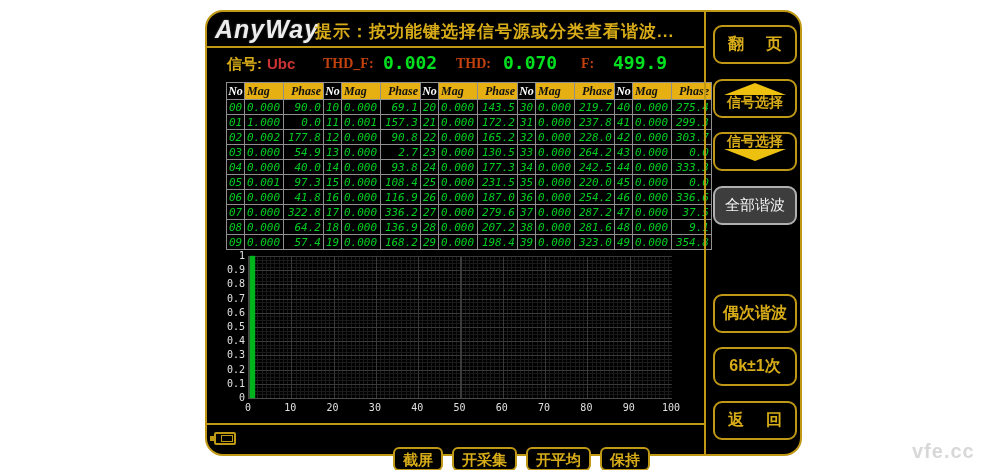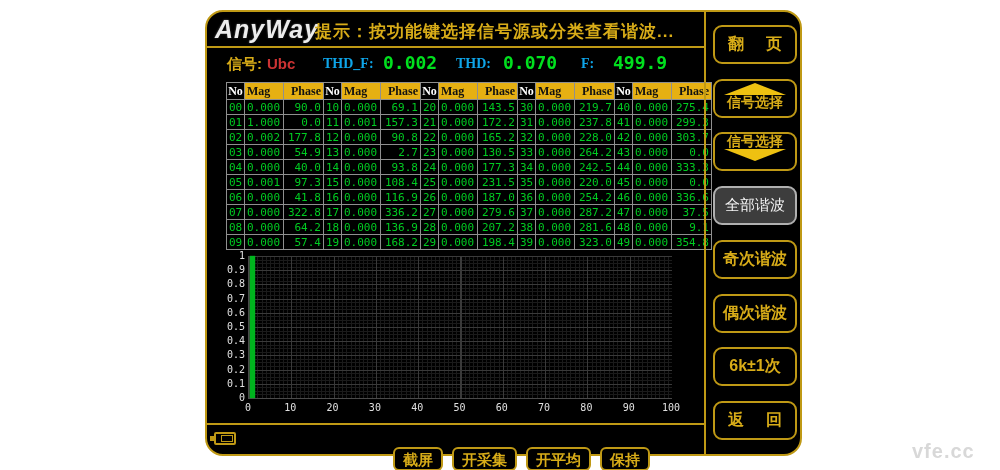--- a/index.html
+++ b/index.html
@@ -10,25 +10,25 @@
           background:#000;border:2px solid #bf9915;border-radius:18px;}
   .abs{position:absolute;}
   .accent-line{background:#bf9915;}
   
   #logo{left:8px;top:3px;font-size:25px;font-weight:bold;font-style:italic;color:#ececec;
         text-shadow:1px 1px 2px #000,0 0 2px #777;letter-spacing:1px;}
   #tip{left:108px;top:8px;font-size:17px;font-weight:bold;color:#d8ac18;letter-spacing:1px;}
   #header-line{left:0;top:34px;width:499px;height:2px;}
   
   .sig-label{font-size:15px;font-weight:bold;color:#d8ac18;top:43px;}
-  .meas-label{font-size:14px;font-weight:bold;color:#0ea5e9;top:44px;font-family:"Liberation Serif",serif;}
+  .meas-label{font-size:14px;font-weight:bold;color:#c2410c;top:44px;font-family:"Liberation Serif",serif;}
   .meas-value{font-size:18px;font-weight:bold;color:#00e01e;top:40px;font-family:"DejaVu Sans Mono",monospace;}
   #signal-value{left:60px;top:43px;font-size:15px;font-weight:bold;color:#cc3333;}
   
-  #harm-table{left:19px;top:70px;border-collapse:collapse;table-layout:fixed;}
+  #harm-table{left:19px;top:70px;border-collapse:collapse;table-layout:fixed;font-style:italic;}
   #harm-table td,#harm-table th{border:1px solid #8f8f8f;padding:0;margin:0;overflow:hidden;white-space:nowrap;}
   #harm-table th{height:16px;font-family:"Liberation Serif",serif;font-size:12px;font-weight:bold;}
   #harm-table td{height:14px;font-family:"DejaVu Sans Mono",monospace;font-size:11px;color:#00cc22;}
   .th-no{background:#000;color:#fff;width:17px;}
   .th-val{background:#e6b012;color:#111;}
   .col-no{width:17px;text-align:center;}
   .col-mag{width:36px;text-align:left;padding-left:2px !important;}
   .col-phase{width:37px;text-align:right;padding-right:2px !important;}
   
   #plot{left:41px;top:244px;width:423px;height:142px;background-color:#000;
@@ -325,23 +325,20 @@
         <div class="tri tri-up"></div>
         <span>信号选择</span>
       </div>
       <div class="sbtn arrowed" style="top: 120.4px;">
         <span>信号选择</span>
         <div class="tri tri-down"></div>
       </div>
       <div class="sbtn selected" style="top: 174.1px;">
         <span>全部谐波</span>
       </div>
-      <div class="sbtn" style="top: 227.8px;">
-        <span>奇次谐波</span>
-      </div>
       <div class="sbtn" style="top: 281.5px;">
         <span>偶次谐波</span>
       </div>
       <div class="sbtn" style="top: 335.2px;">
         <span>6k±1次</span>
       </div>
       <div class="sbtn spread" style="top: 388.9px;">
         <span>返</span>
         <span>回</span>
       </div>

